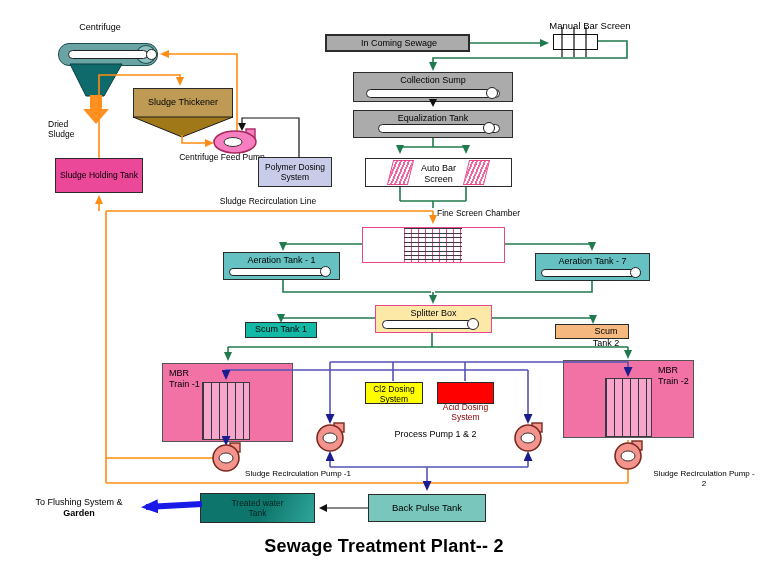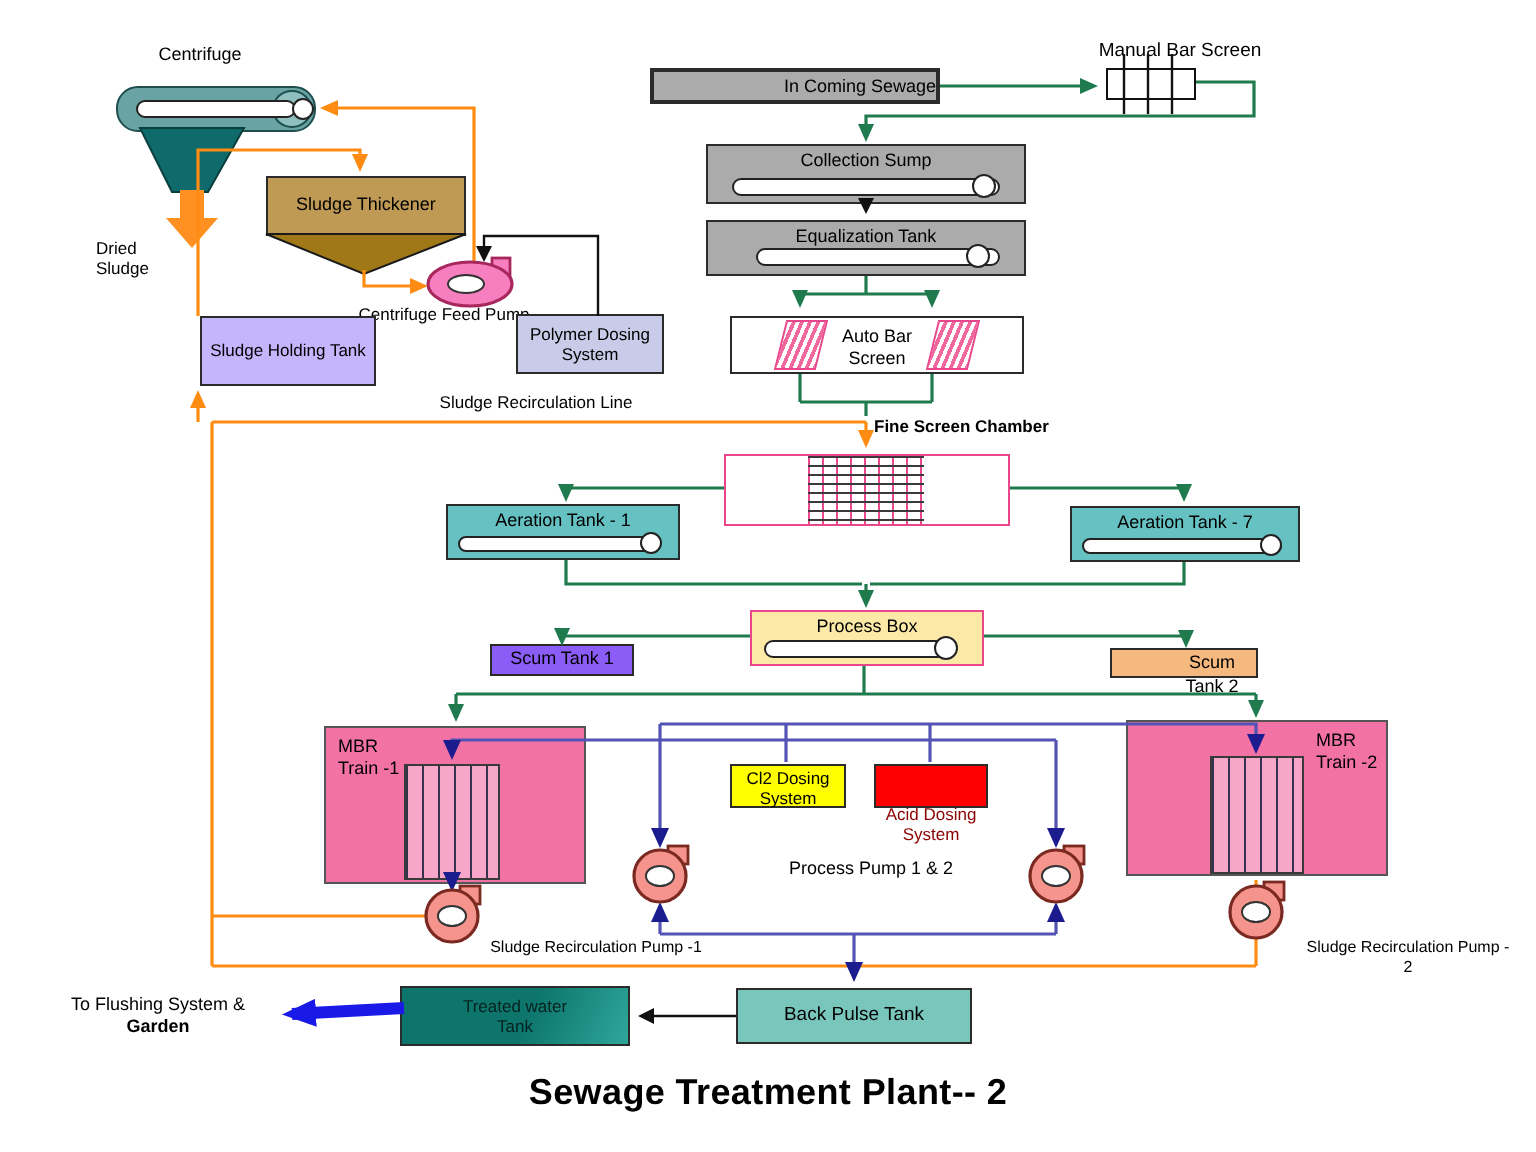--- a/index.html
+++ b/index.html
@@ -40,30 +40,30 @@
 
   <div class="lbl sm" style="left:48px;top:119px;width:42px;">
     <span class="boxtext">Dried</span>
     <span class="boxtext">Sludge</span>
   </div>
 
   <div class="bx" style="left:133px;top:88px;width:100px;height:30px;background:#BE9A55;line-height:27px;">Sludge Thickener</div>
 
   <div class="lbl sm ctr" style="left:168px;top:152px;width:108px;">Centrifuge Feed Pump</div>
 
-  <div class="bx sm" style="left:55px;top:158px;width:88px;height:35px;background:#c4b5fd;line-height:32px;margin-left:45px;">Sludge Holding Tank</div>
+  <div class="bx sm" style="left:55px;top:158px;width:88px;height:35px;background:#ec4899;line-height:32px;">Sludge Holding Tank</div>
 
   <div class="bx sm" style="left:258px;top:157px;width:74px;height:30px;background:#C8CCE8;padding-top:4px;">
     <span class="boxtext">Polymer Dosing</span>
     <span class="boxtext">System</span>
   </div>
 
   <div class="lbl sm ctr" style="left:217px;top:196px;width:102px;">Sludge Recirculation Line</div>
 
-  <div class="bx gray" style="left:325px;top:34px;width:145px;height:18px;border-width:2px;text-align:right;padding-left:3px;line-height:14px;">In Coming Sewage</div>
+  <div class="bx gray" style="left:325px;top:34px;width:145px;height:18px;border-width:2px;text-align:center;padding-left:3px;line-height:14px;">In Coming Sewage</div>
 
   <div class="lbl ctr" style="left:534px;top:21px;width:112px;font-size:9.5px;">Manual Bar Screen</div>
   <div style="position:absolute;left:553px;top:34px;width:45px;height:16px;background:#fff;border:1.2px solid #111;box-sizing:border-box;"></div>
 
   <div class="bx gray" style="left:353px;top:72px;width:160px;height:30px;padding-top:2px;">
     <span>Collection Sump</span>
   </div>
   <div class="pipe" style="left:366px;top:89px;width:134px;height:9px;"></div>
   <div class="pend" style="left:486px;top:87px;width:12px;height:12px;"></div>
 
@@ -73,43 +73,43 @@
   <div class="pipe" style="left:378px;top:124px;width:122px;height:9px;"></div>
   <div class="pend" style="left:483px;top:122px;width:12px;height:12px;"></div>
 
   <div class="bx" style="left:365px;top:158px;width:147px;height:29px;background:#fff;border-width:1.2px;padding-top:4px;">
     <span class="boxtext">Auto Bar</span>
     <span class="boxtext">Screen</span>
   </div>
   <div class="hatch" style="left:390px;top:160px;"></div>
   <div class="hatch" style="left:466px;top:160px;"></div>
 
-  <div class="lbl sm" style="left:437px;top:208px;width:100px;font-weight:bold;">Fine Screen Chamber</div>
+  <div class="lbl sm" style="left:437px;top:208px;width:100px;">Fine Screen Chamber</div>
   <div style="position:absolute;left:362px;top:227px;width:143px;height:36px;background:#fff;border:1.6px solid #E8488B;box-sizing:border-box;"></div>
   <div class="grid" style="left:404px;top:228px;width:58px;height:34px;"></div>
 
   <div class="bx" style="left:223px;top:252px;width:117px;height:28px;background:#66C2C2;padding-top:2px;">
     <span>Aeration Tank - 1</span>
   </div>
   <div class="pipe" style="left:229px;top:268px;width:100px;height:8px;"></div>
   <div class="pend" style="left:320px;top:266px;width:11px;height:11px;"></div>
 
   <div class="bx" style="left:535px;top:253px;width:115px;height:28px;background:#66C2C2;padding-top:2px;">
     <span>Aeration Tank - 7</span>
   </div>
   <div class="pipe" style="left:541px;top:269px;width:100px;height:8px;"></div>
   <div class="pend" style="left:630px;top:267px;width:11px;height:11px;"></div>
 
   <div class="bx" style="left:375px;top:305px;width:117px;height:28px;background:#FCE9A8;border:1.6px solid #E8488B;padding-top:2px;">
-    <span>Process Box</span>
+    <span>Splitter Box</span>
   </div>
   <div class="pipe" style="left:382px;top:320px;width:93px;height:9px;"></div>
   <div class="pend" style="left:467px;top:318px;width:12px;height:12px;"></div>
 
-  <div class="bx" style="left:245px;top:322px;width:72px;height:16px;background:#8b5cf6;line-height:13px;">Scum Tank 1</div>
+  <div class="bx" style="left:245px;top:322px;width:72px;height:16px;background:#14b8a6;line-height:13px;">Scum Tank 1</div>
   <div class="bx" style="left:555px;top:324px;width:74px;height:15px;background:#F5B87E;line-height:12px;padding-left:28px;">Scum Tank 2</div>
 
   <div style="position:absolute;left:162px;top:363px;width:131px;height:79px;background:#F272A5;border:1px solid #555;box-sizing:border-box;">
     <div class="lbl" style="left:6px;top:4px;">
       <span class="boxtext">MBR</span>
       <span class="boxtext">Train -1</span>
     </div>
   </div>
   <div class="membrane" style="left:202px;top:382px;width:48px;height:58px;"></div>
 

